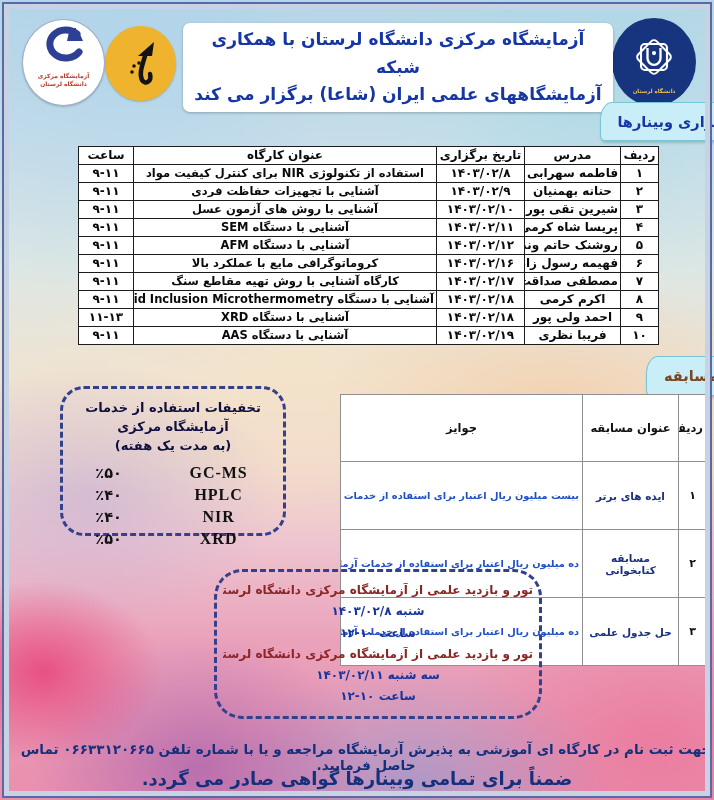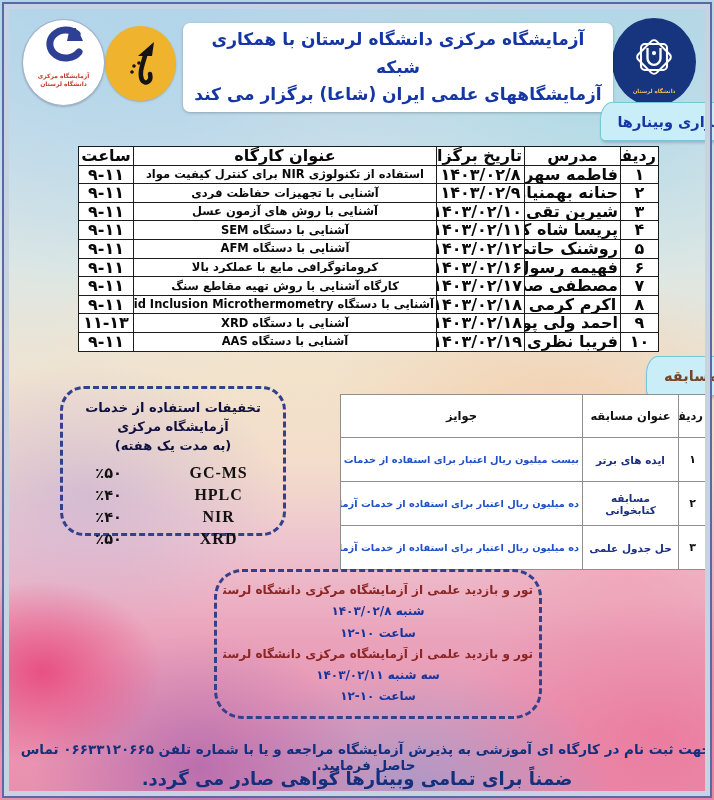--- a/index.html
+++ b/index.html
@@ -40,27 +40,27 @@
   .ribbon{position:absolute;background:#c9eef7;border:1px solid #79c4d6;color:#1536a3;
     border-radius:12px 4px 16px 4px / 18px 6px 20px 6px;display:flex;align-items:center;justify-content:center;
     box-shadow:1px 2px 3px rgba(0,0,0,.18);font-size:14.5px;}
   .ribbon.webinars{left:556px;top:102px;width:152px;height:37px;margin-left:44px;}
   .ribbon.competition{left:646px;top:356px;width:88px;height:38px;color:#7a4520;}
 
   
   .webinar-table{position:absolute;left:78px;top:146px;width:580px;border-collapse:collapse;background:#ffffff;
     table-layout:fixed;}
   .webinar-table th,.webinar-table td{border:1px solid #1c1c1c;color:#0a0a0a;font-weight:bold;
-    text-align:center;padding:0 2px;height:17px;font-size:16px;line-height:1.1;overflow:hidden;white-space:nowrap;}
+    text-align:center;padding:0 2px;height:17px;font-size:12px;line-height:1.1;overflow:hidden;white-space:nowrap;}
   .webinar-table td.w-title{font-size:11.5px;}
   .col-no{width:38px}.col-ins{width:96px}.col-date{width:88px}.col-title{width:303px}.col-time{width:55px}
 
   
   .comp-table{position:absolute;left:340px;top:394px;width:366px;border-collapse:collapse;background:#ffffff;table-layout:fixed;}
-  .comp-table th,.comp-table td{border:1px solid #8f8f8f;font-weight:bold;text-align:center;padding:6px 3px;overflow:hidden;}
+  .comp-table th,.comp-table td{border:1px solid #8f8f8f;font-weight:bold;text-align:center;padding:18px 3px;overflow:hidden;}
   .comp-table th{color:#111;font-size:11.5px;height:30px;}
   .comp-table td{height:31px;}
   .comp-table td.c-no{color:#111;font-size:11px;}
   .comp-table td.c-title{color:#1c2f80;font-size:10.5px;}
   .comp-table td.c-prize{color:#2050c8;font-size:9.8px;white-space:nowrap;}
   .ccol-no{width:28px}.ccol-title{width:96px}.ccol-prize{width:242px}
 
   
   .disc-box{position:absolute;left:60px;top:386px;width:226px;height:150px;border:3px dashed #33408c;
     border-radius:24px;padding:10px 8px 6px 8px;box-sizing:border-box;}

